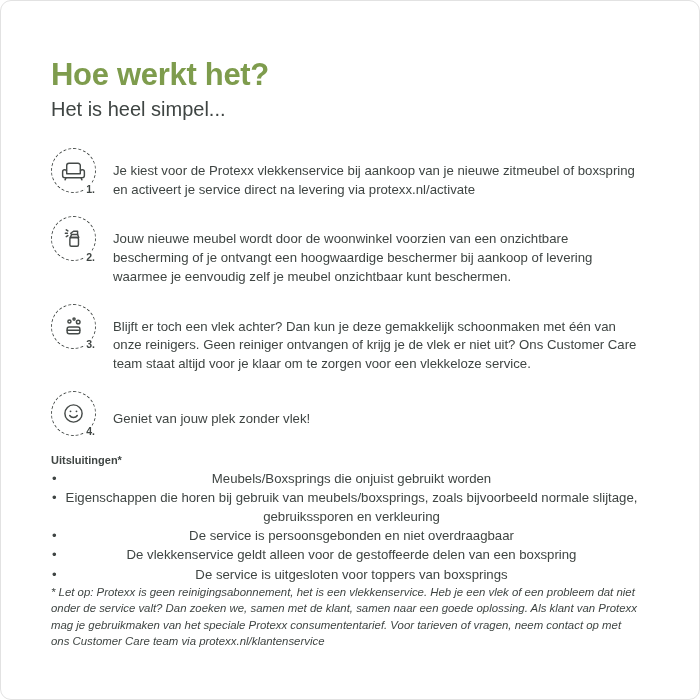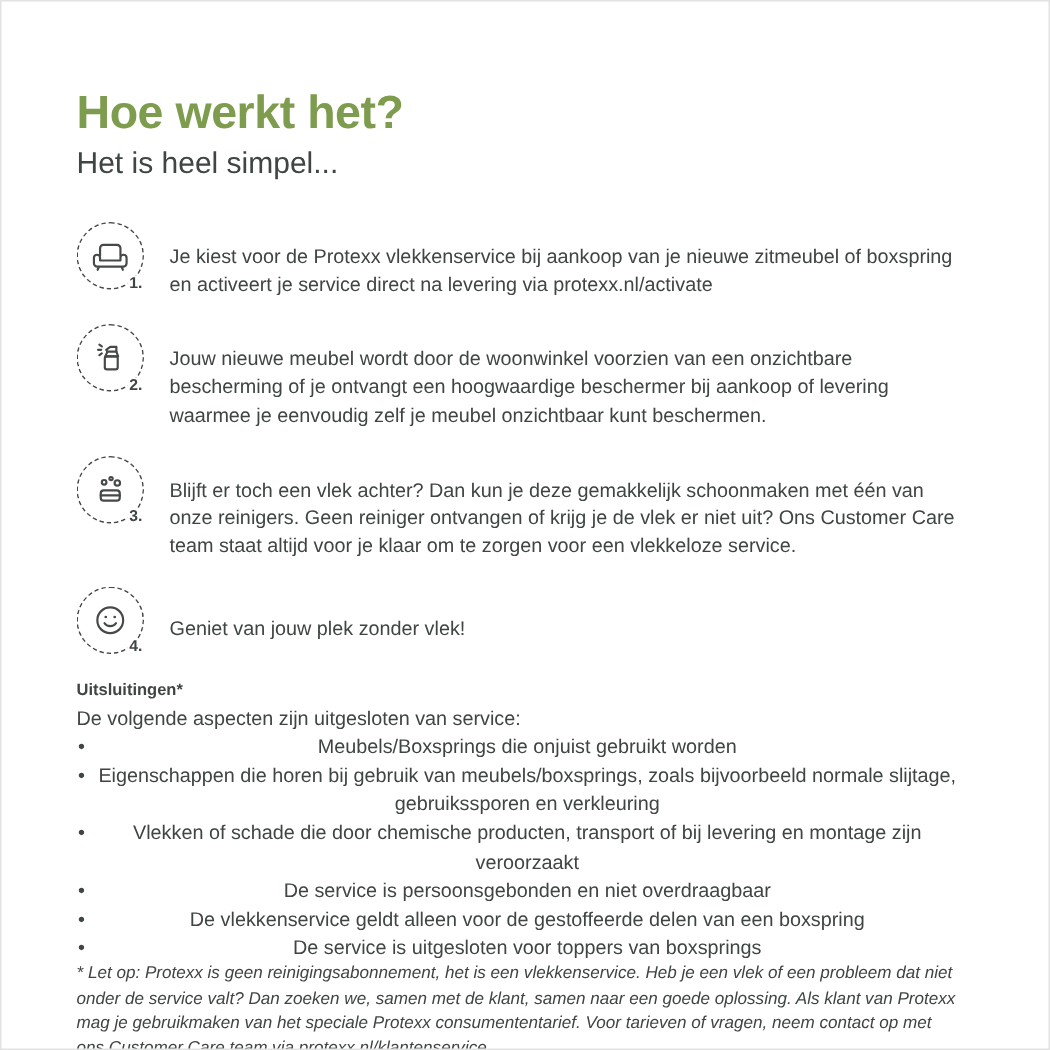--- a/index.html
+++ b/index.html
@@ -3,21 +3,21 @@
 <meta charset="utf-8">
 <style>
   * { margin: 0; padding: 0; box-sizing: border-box; }
   html, body { width: 700px; height: 700px; background: #ffffff; }
   body { font-family: "Liberation Sans", "DejaVu Sans", sans-serif; }
 
   .page {
     width: 700px; height: 700px;
     background: #ffffff;
     border: 1px solid #e2e2e2;
-    border-radius: 0;
+    border-radius: 11px;
     padding: 56px 60px 0 50px;
     overflow: hidden;
     color: #3f4543;
   }
 
   .title {
     color: #7e9c4d;
     font-size: 31px;
     font-weight: 700;
     letter-spacing: -0.3px;
@@ -153,25 +153,23 @@
         </svg>
         <span class="step-num">4.</span>
       </div>
       <p class="step-text">Geniet van jouw plek zonder vlek!</p>
     </div>
 
   </div>
 
   <div class="exclusions">
     <h2 class="exclusions-heading">Uitsluitingen*</h2>
-    <p class="exclusions-intro">De volgende aspecten zijn uitgesloten van service:</p>
     <ul>
       <li>Meubels/Boxsprings die onjuist gebruikt worden</li>
       <li>Eigenschappen die horen bij gebruik van meubels/boxsprings, zoals bijvoorbeeld normale slijtage, gebruikssporen en verkleuring</li>
-      <li>Vlekken of schade die door chemische producten, transport of bij levering en montage zijn veroorzaakt</li>
       <li>De service is persoonsgebonden en niet overdraagbaar</li>
       <li>De vlekkenservice geldt alleen voor de gestoffeerde delen van een boxspring</li>
       <li>De service is uitgesloten voor toppers van boxsprings</li>
     </ul>
   </div>
 
   <p class="footnote">* Let op: Protexx is geen reinigingsabonnement, het is een vlekkenservice. Heb je een vlek of een probleem dat niet onder de service valt? Dan zoeken we, samen met de klant, samen naar een goede oplossing. Als klant van Protexx mag je gebruikmaken van het speciale Protexx consumententarief. Voor tarieven of vragen, neem contact op met ons Customer Care team via protexx.nl/klantenservice</p>
 
 </div>
 

